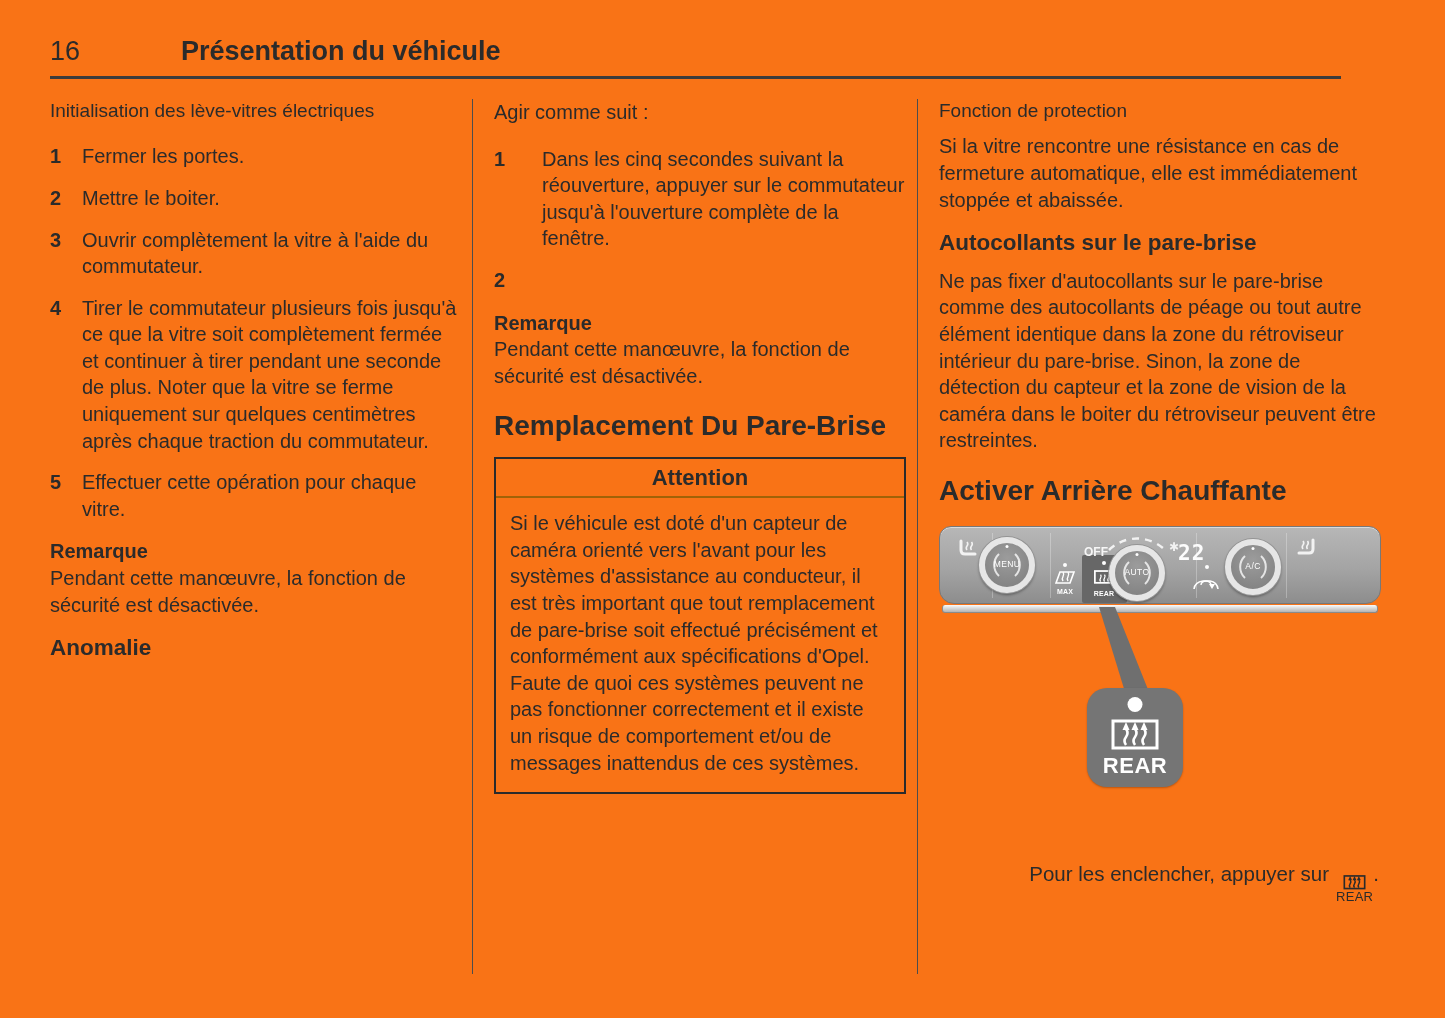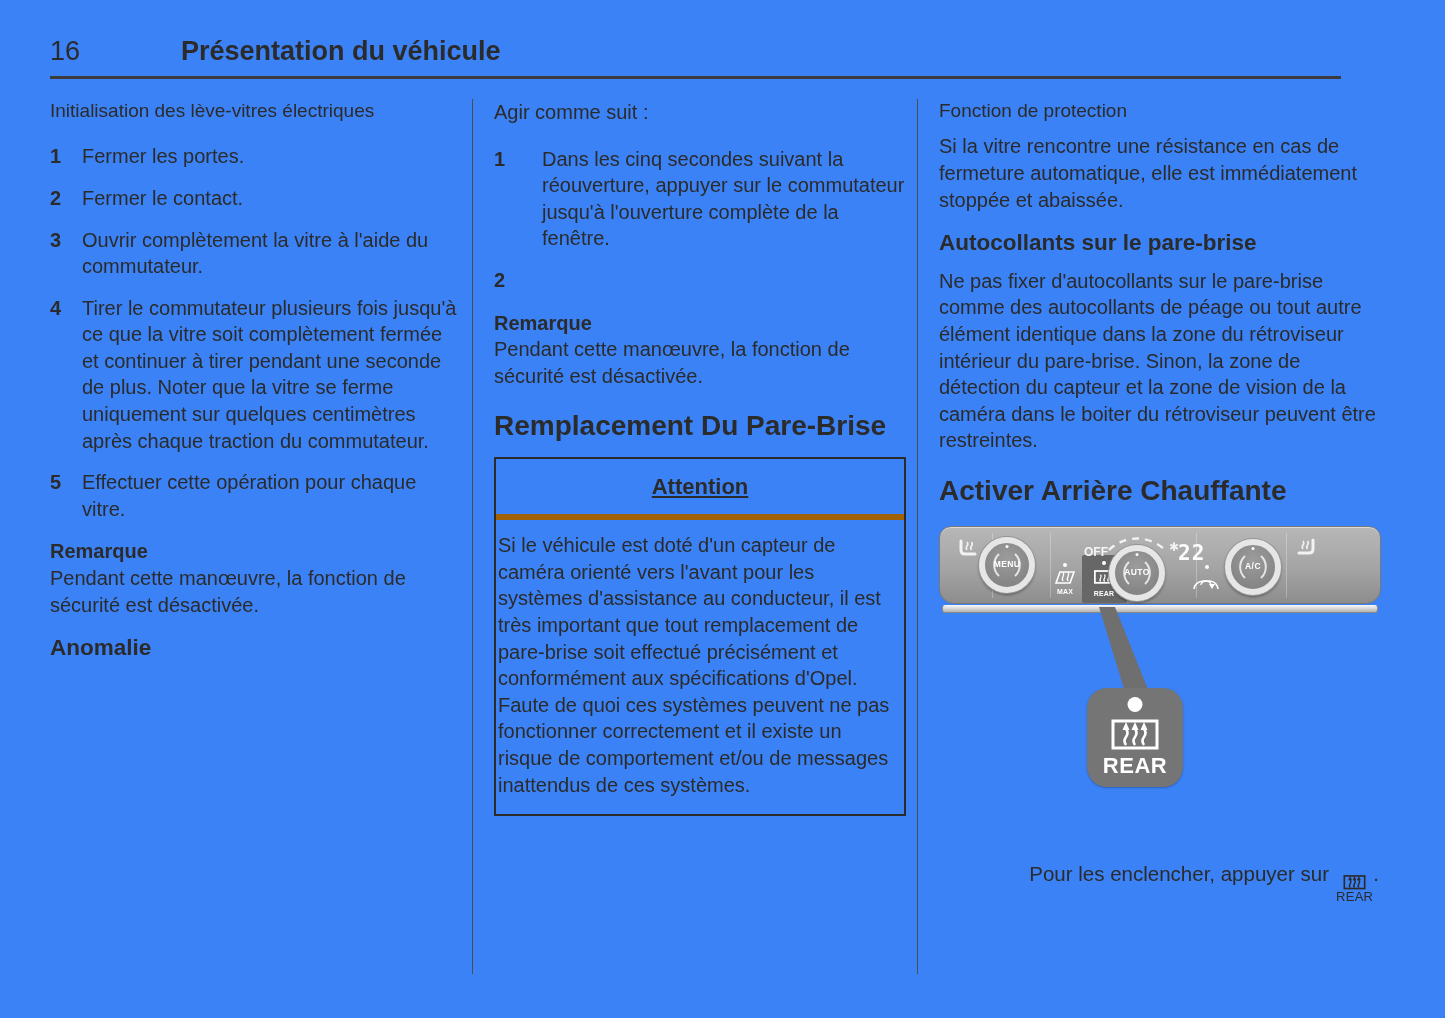--- a/index.html
+++ b/index.html
@@ -1,16 +1,16 @@
 <!DOCTYPE html>
 <html><head>
 <meta charset="utf-8">
 <style>
   html,body{margin:0;padding:0;background:#ffffff;}
-  .page{position:relative;width:1445px;height:1018px;background:#3b82f6;
+  .page{position:relative;width:1445px;height:1018px;background:#f97316;
         font-family:"Liberation Sans",sans-serif;color:#2b2b2b;overflow:hidden;}
 
   
   .hdr{margin-left:50px;width:1291px;display:flex;align-items:baseline;
        padding-top:36px;padding-bottom:9px;border-bottom:3px solid #3c3c3c;}
   .hdr-num{font-size:27px;width:131px;}
   .hdr-title{font-size:27px;font-weight:bold;}
 
   
   .cols{display:flex;margin-left:50px;margin-top:20px;}
@@ -26,39 +26,39 @@
   .steps{margin-top:20px;}
   .step{display:flex;margin-bottom:15px;}
   .step .n{flex:none;width:32px;font-weight:bold;}
   .c2 .step .n{width:48px;}
   .note-label{font-weight:bold;margin:16px 0 0 0;}
   .note-text{margin:0 0 14px 0;}
 
   
   .attention{border:2px solid #2b2b2b;margin-top:8px;}
   .attention-title{text-align:center;font-weight:bold;font-size:22px;
-                   padding:13px 0;border-bottom:6px solid #a16207;text-decoration:underline;}
-  .attention-body{padding:12px 14px 16px 2px;}
+                   padding:4px 0;border-bottom:2px solid #a16207;}
+  .attention-body{padding:12px 14px 16px 14px;}
 
   
   .figure{position:relative;width:442px;height:276px;margin-top:16px;}
   .panel{position:absolute;left:0;top:2px;width:440px;height:76px;
          background:linear-gradient(180deg,#b7b7b7 0%,#a4a4a4 55%,#8d8d8d 100%);
          border:1px solid #787878;border-radius:12px 12px 15px 15px;
          box-shadow:inset 0 1px 0 rgba(255,255,255,.5);}
   .seam{position:absolute;top:6px;bottom:5px;width:1px;background:rgba(255,255,255,.28);}
   .chrome{position:absolute;left:3px;top:81px;width:434px;height:7px;border-radius:3px;
           background:linear-gradient(#fbfbfb,#b3b3b3);border:1px solid #8a8a8a;border-top:none;}
 
   .knob{position:absolute;width:44px;height:44px;border-radius:50%;
         background:radial-gradient(circle at 50% 35%,#9c9c9c,#7d7d7d);
         border:6px solid #e6e6e6;
         box-shadow:0 0 0 1px #949494,0 2px 3px rgba(0,0,0,.4);
         display:flex;align-items:center;justify-content:center;}
-  .knob .lbl{color:#fff;font-size:8.5px;font-weight:bold;letter-spacing:.4px;z-index:2;}
+  .knob .lbl{color:#fff;font-size:8.5px;font-weight:normal;letter-spacing:.4px;z-index:2;}
   .knob .kdot{position:absolute;top:2px;left:50%;transform:translateX(-50%);
               width:3px;height:3px;border-radius:50%;background:#fff;}
   .knob .arcs{position:absolute;left:0;top:0;width:44px;height:44px;}
   .menu-knob{left:39px;top:10px;}
   .auto-knob{left:169px;top:18px;}
   .ac-knob{left:285px;top:12px;}
 
   .sdot{position:absolute;width:4px;height:4px;border-radius:50%;background:#fdfdfd;}
   .icon{position:absolute;}
   .plabel{position:absolute;transform:translateX(-50%);color:#fff;font-size:7px;
@@ -99,21 +99,21 @@
 
     <div class="col c1">
       <h2 class="h-med">Initialisation des lève-vitres électriques</h2>
       <div class="steps">
         <div class="step">
             <span class="n">1</span>
             <span class="t">Fermer les portes.</span>
           </div>
         <div class="step">
             <span class="n">2</span>
-            <span class="t">Fermer le contact.</span>
+            <span class="t">Mettre le boiter.</span>
           </div>
         <div class="step">
             <span class="n">3</span>
             <span class="t">Ouvrir complètement la vitre à l'aide du commutateur.</span>
           </div>
         <div class="step">
             <span class="n">4</span>
             <span class="t">Tirer le commutateur plusieurs fois jusqu'à ce que la vitre soit complètement fermée et continuer à tirer pendant une seconde de plus. Noter que la vitre se ferme uniquement sur quelques centimètres après chaque traction du commutateur.</span>
           </div>
         <div class="step">

